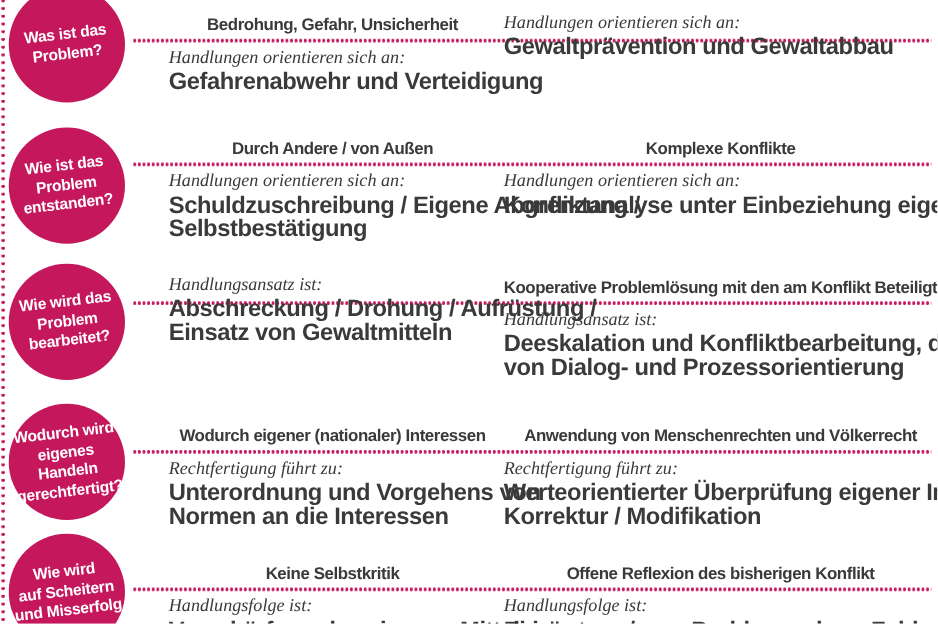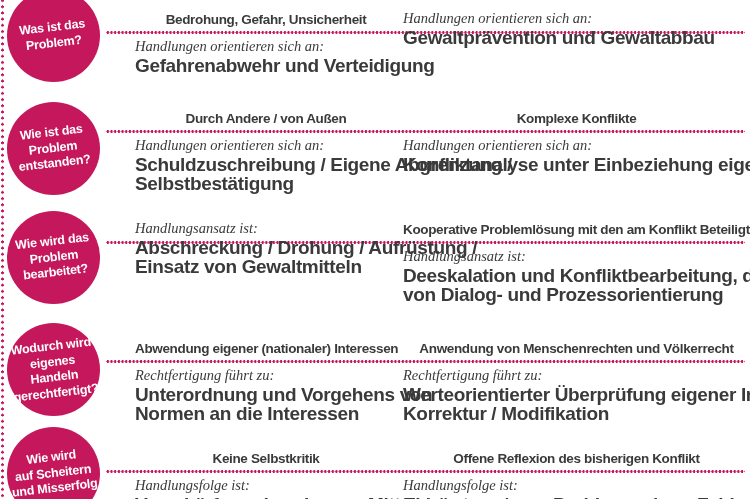--- a/index.html
+++ b/index.html
@@ -135,21 +135,21 @@
   </div>
 
   <div class="row r4">
     <div class="dotline"></div>
     <div class="circle">
       <span class="qtext">Wodurch wird
 eigenes Handeln
 gerechtfertigt?</span>
     </div>
     <div class="col col1">
-      <div class="hdr">Abwendung eigener (nationaler) Interessen</div>
+      <div class="hdr">Wodurch eigener (nationaler) Interessen</div>
       <div class="lbl">Rechtfertigung führt zu:</div>
       <div class="body">Unterordnung und Vorgehens von
 Normen an die Interessen</div>
     </div>
     <div class="col col2">
       <div class="hdr">Anwendung von Menschenrechten und Völkerrecht</div>
       <div class="lbl">Rechtfertigung führt zu:</div>
       <div class="body">Werteorientierter Überprüfung eigener Interessen und ggf.
 Korrektur / Modifikation</div>
     </div>

